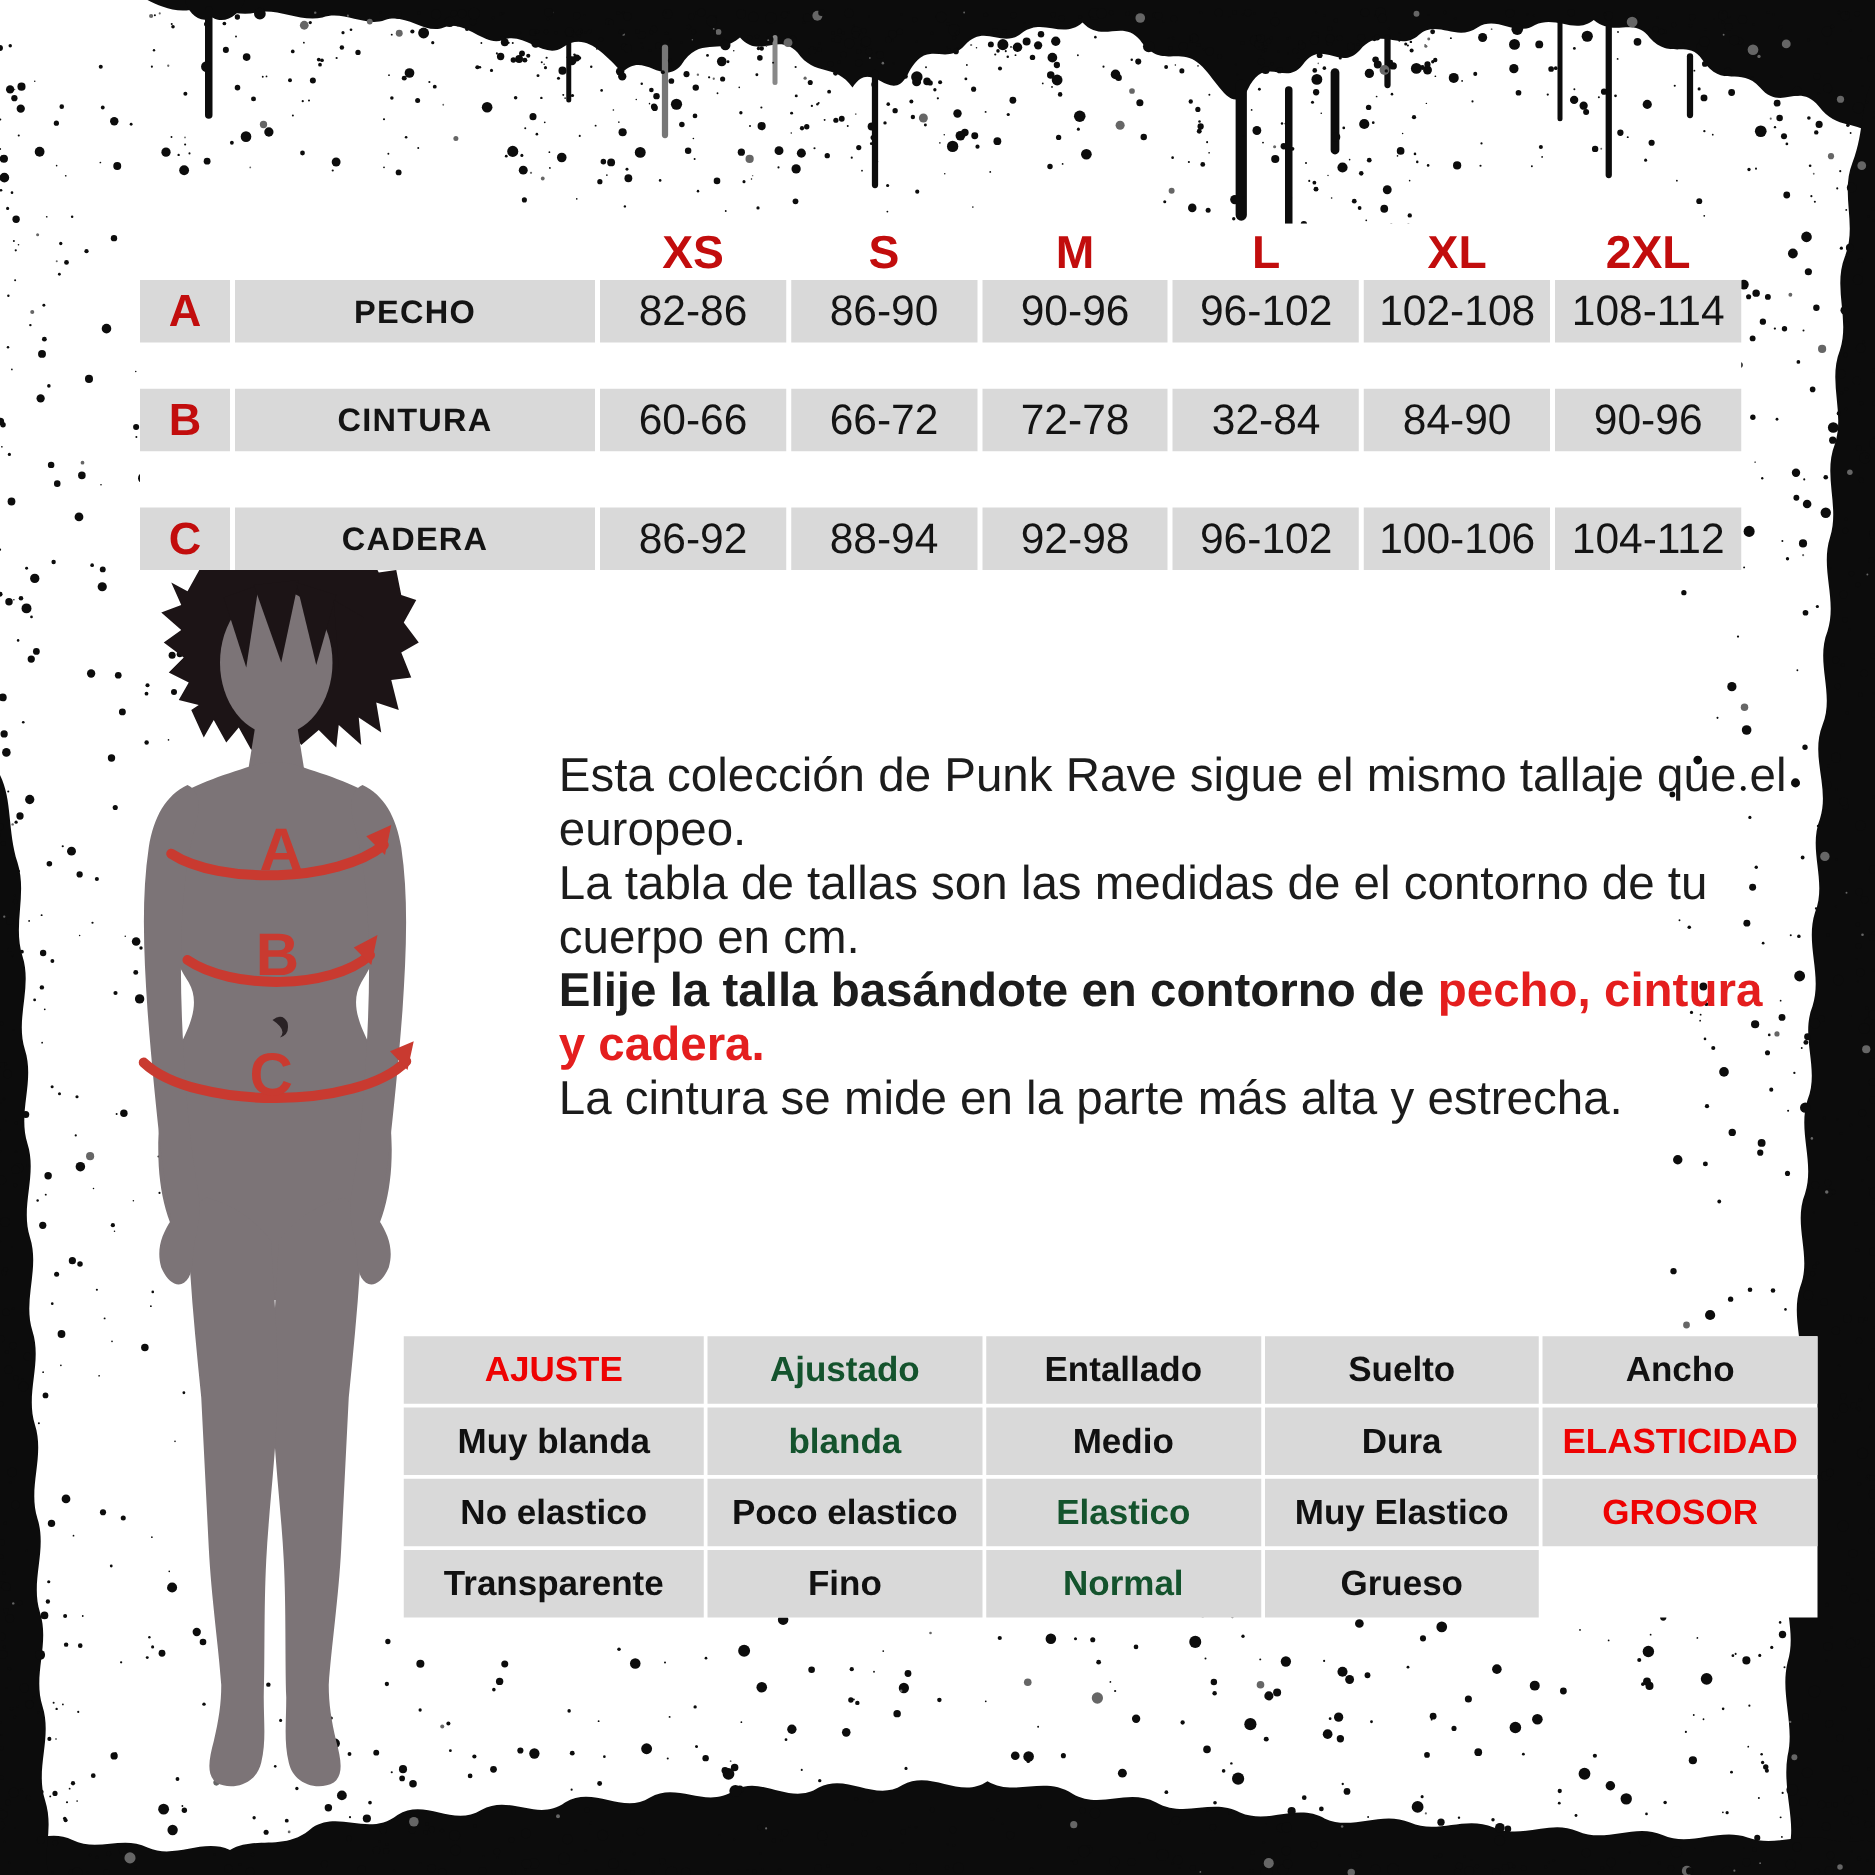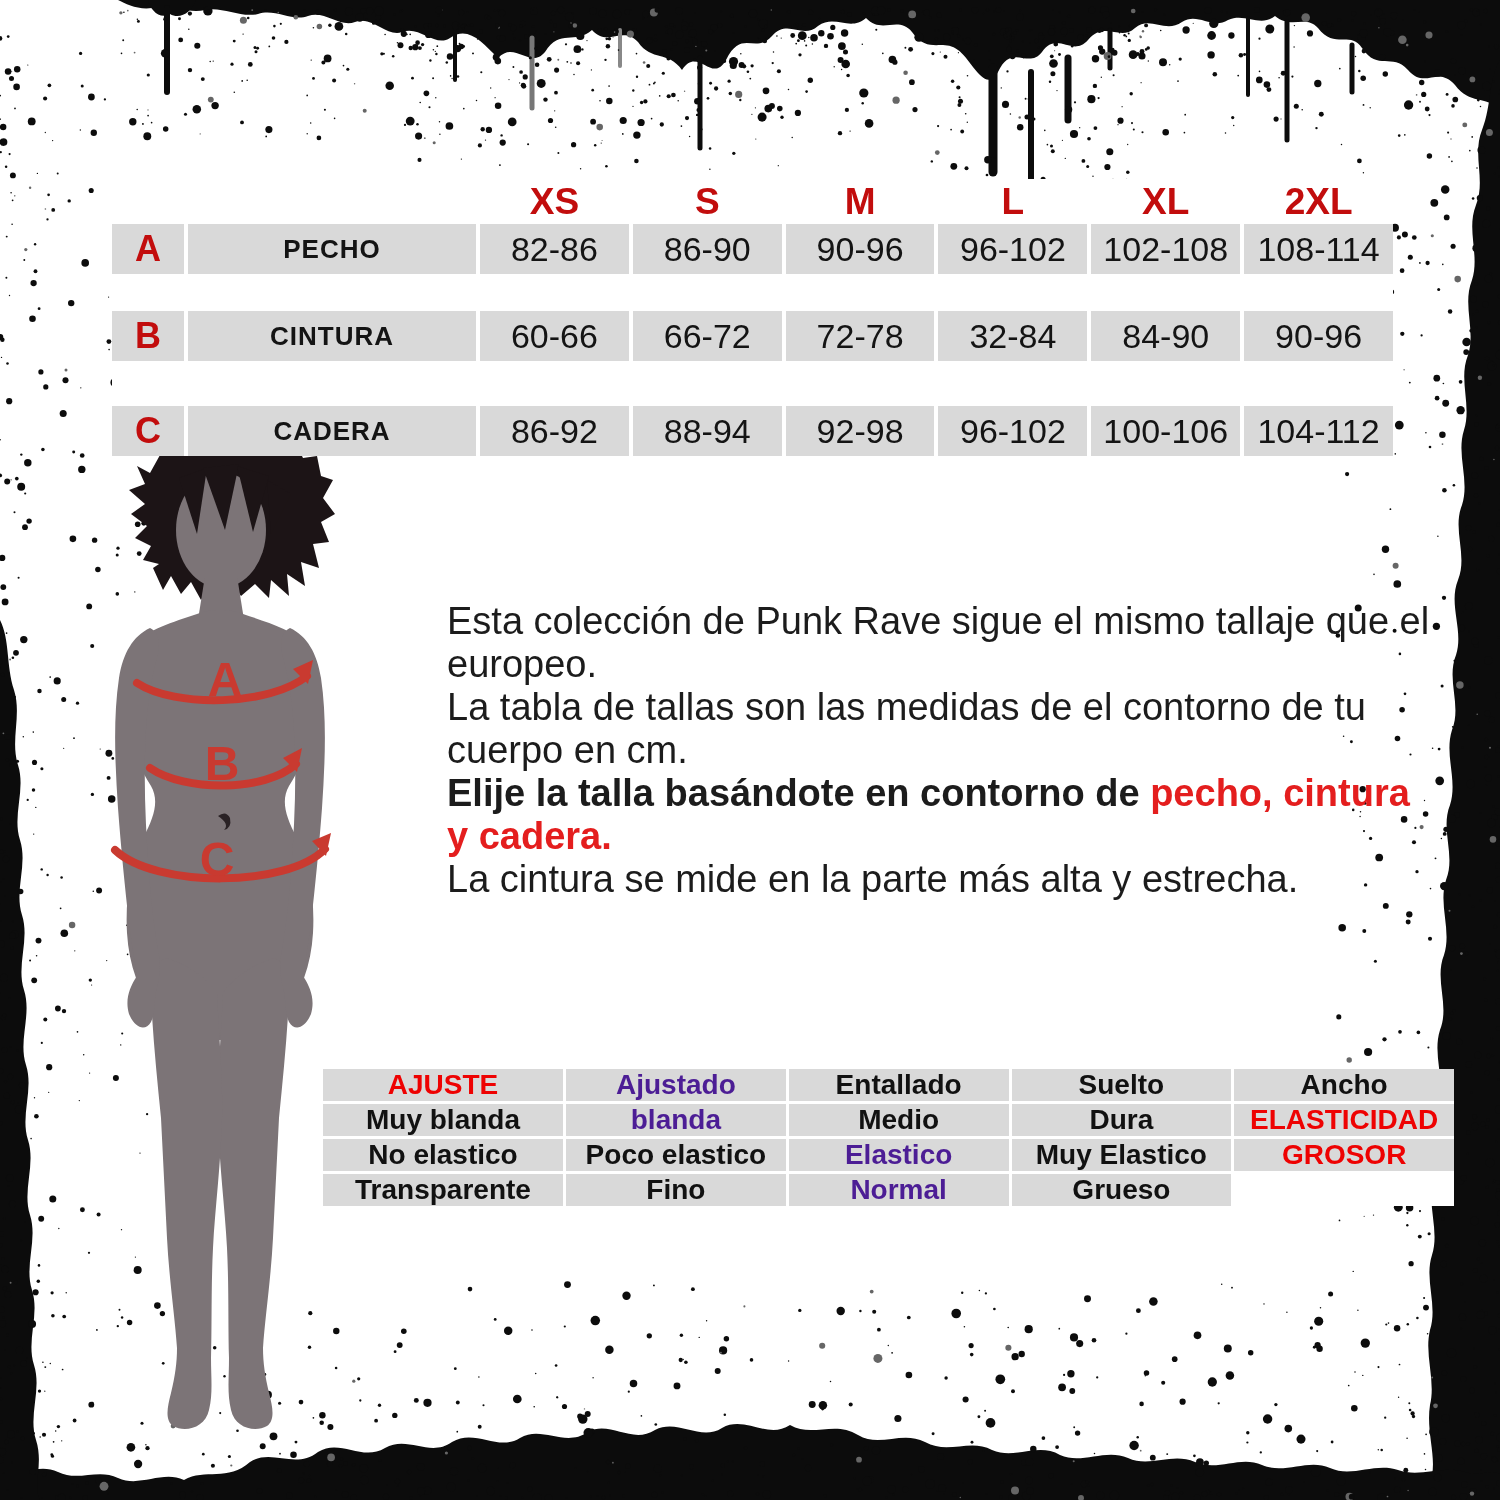--- a/index.html
+++ b/index.html
@@ -24,24 +24,24 @@
 
   
   #description{position:absolute;left:447px;top:600px;width:990px;z-index:3;
                font-size:38px;line-height:43px;color:#1c1c1c;}
   #description .bold{font-weight:bold;margin-top:43px;}
   #description .red{color:#e41e1e;font-weight:bold;}
 
   
   #attr-table{position:absolute;left:323px;top:1069px;width:1131px;z-index:3;
               display:grid;grid-template-columns:240px repeat(4,1fr);gap:3px;background:#ffffff;}
-  #attr-table .cell{height:32px;background:#d9d9d9;display:flex;align-items:center;justify-content:center;
+  #attr-table .cell{height:54px;background:#d9d9d9;display:flex;align-items:center;justify-content:center;
                     font-weight:bold;font-size:28px;color:#111;}
   #attr-table .rowlab{color:#ee0202;}
-  #attr-table .hl{color:#4c1d95;}
+  #attr-table .hl{color:#14532d;}
 
   
   #figure-wrap{position:absolute;left:55px;top:418px;width:370px;height:1030px;z-index:2;}
   .arc-letter{fill:#c93a30;font-weight:bold;font-size:48px;font-family:"Liberation Sans","DejaVu Sans",sans-serif;}
 </style>
 </head>
 <body>
 
 <svg id="grunge" viewBox="0 0 1500 1500" xmlns="http://www.w3.org/2000/svg">
   <g fill="#0c0c0c" stroke="none">

